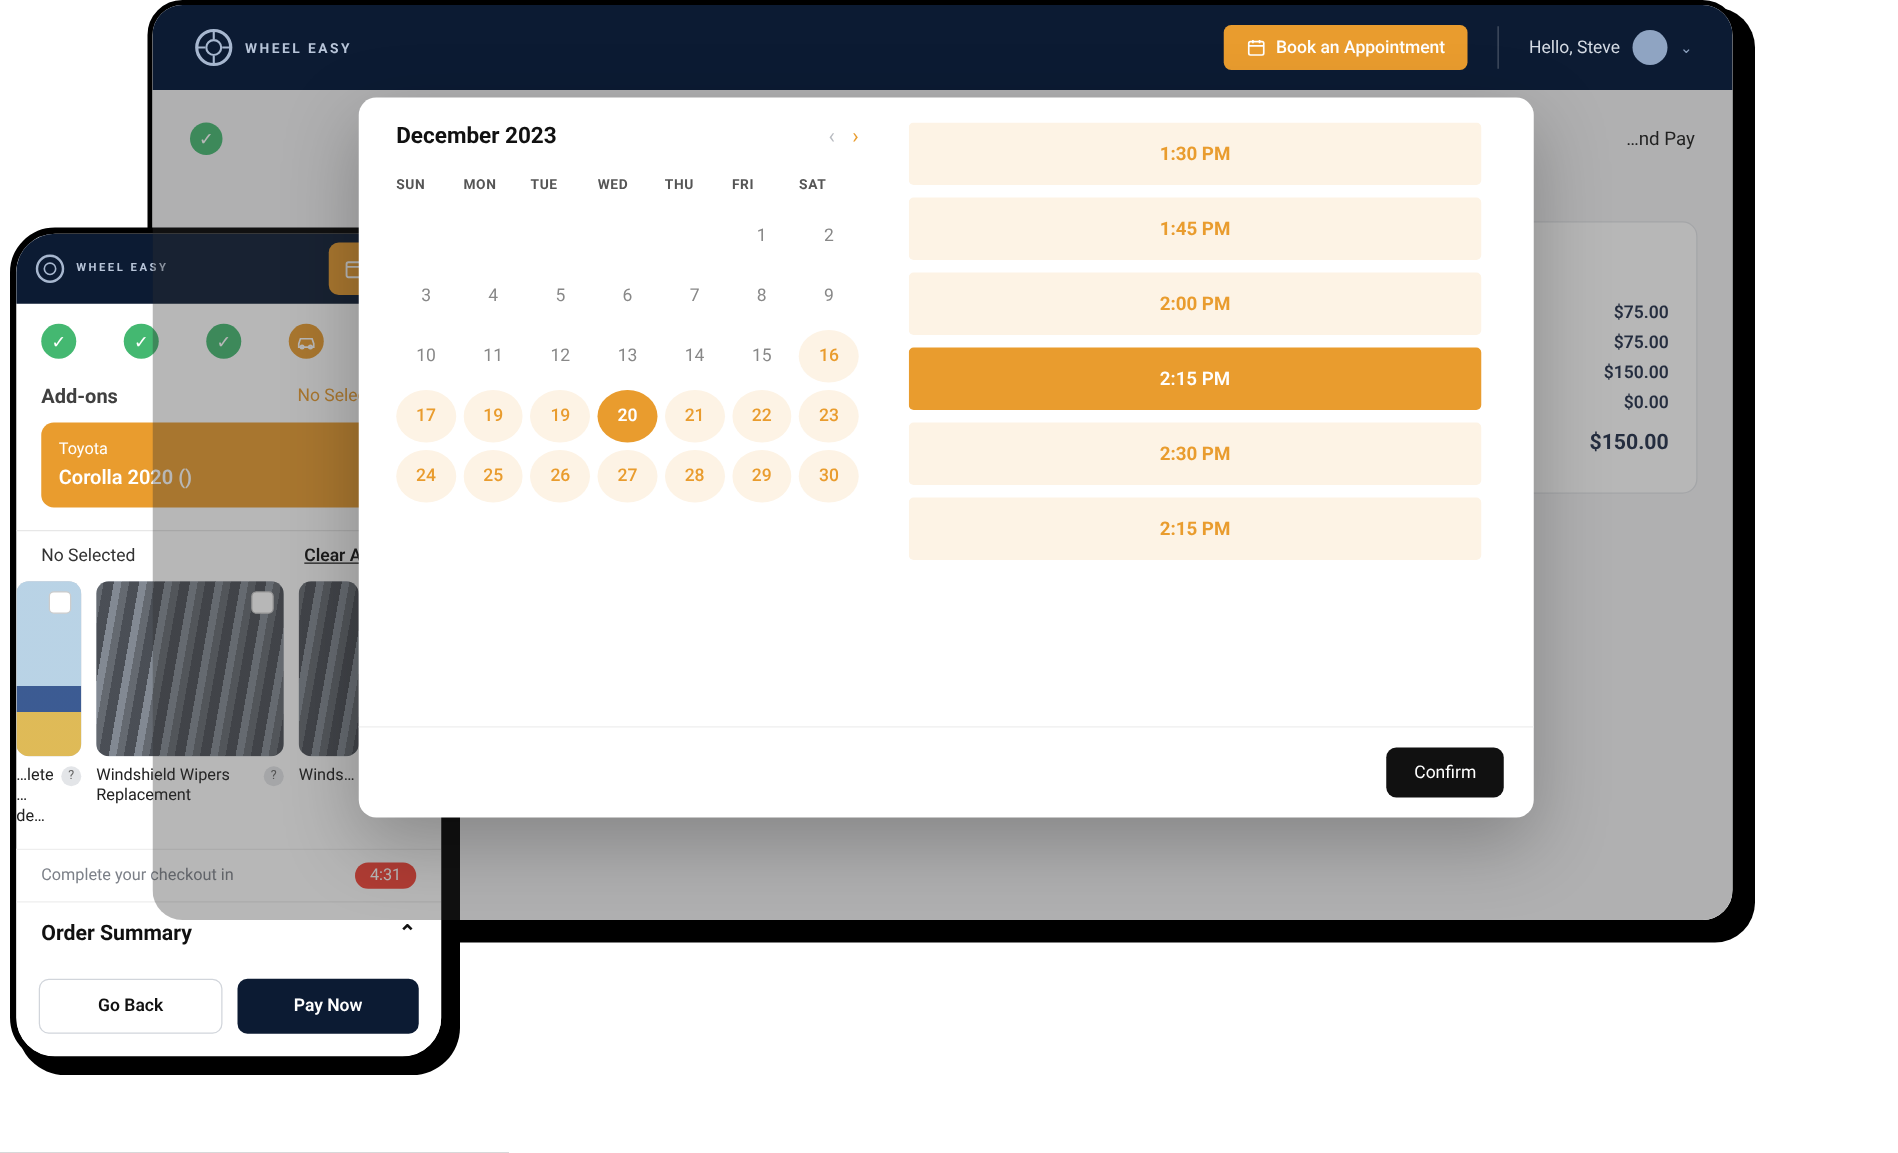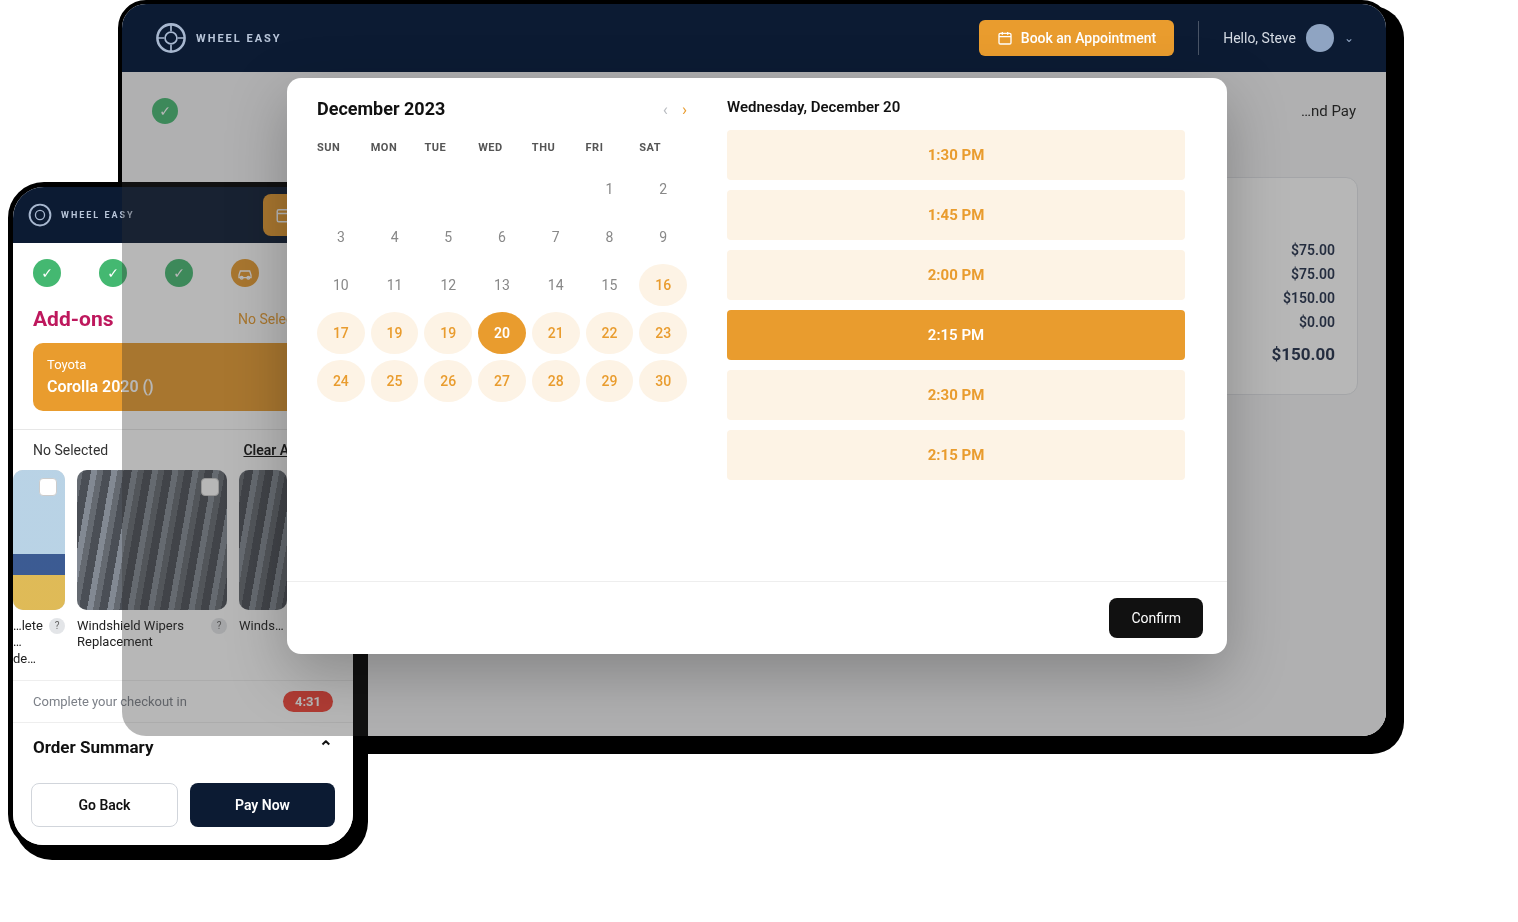--- a/index.html
+++ b/index.html
@@ -97,41 +97,41 @@
 .m-header .logo-text{font-size:9px}
 .m-header .logo svg{width:26px;height:26px}
 .m-spacer{flex:1}
 .step-dots{display:flex;gap:38px;padding:16px 20px;align-items:center}
 .dot{width:28px;height:28px;border-radius:50%;display:flex;align-items:center;justify-content:center;font-size:14px}
 .dot.done{background:var(--green);color:#fff}
 .dot.active{background:var(--orange);color:#fff}
 .mobile-body{flex:1;overflow:hidden;display:flex;flex-direction:column}
 .mobile-scroll{flex:1;overflow-y:auto}
 .section-head{display:flex;align-items:center;padding:4px 20px 12px 20px}
-.section-head h2{font-size:21px;font-weight:700;color:#be185d}
+.section-head h2{font-size:16px;font-weight:700;color:#404040}
 .section-head .right{margin-left:auto;color:var(--orange);font-size:14px;display:flex;align-items:center;gap:8px}
 .vehicle-card{margin:0 20px;background:var(--orange);border-radius:10px;padding:12px 14px;color:#fff;display:flex;align-items:center;gap:10px}
 .vehicle-info{flex:1;font-size:13px;line-height:1.5}
 .vehicle-info .model{font-size:16px;font-weight:600}
 .count-badge{background:#fff;color:#111;width:24px;height:24px;border-radius:6px;display:flex;align-items:center;justify-content:center;font-size:13px;font-weight:700}
 .divider{height:1px;background:#E7E7E7;margin:18px 0 12px 0}
 .addon-head{display:flex;align-items:center;padding:0 20px;font-size:14px}
 .addon-head .link{margin-left:auto;color:#111;font-weight:600;text-decoration:underline;cursor:pointer}
 .addon-scroll{display:flex;gap:12px;padding:12px 20px;overflow-x:hidden}
 .addon-card{flex:0 0 150px;position:relative}
 .addon-card:first-child{flex:0 0 52px;margin-left:-20px}
 .addon-card:last-child{flex:0 0 48px}
 .addon-img{width:100%;height:140px;background:#C3C8CF;border-radius:10px;position:relative;overflow:hidden}
 .addon-img::before{content:"";position:absolute;inset:0;background:repeating-linear-gradient(100deg,#5a5f66 0 6px,#3d4148 6px 14px,#7b828c 14px 20px);opacity:.9}
 .addon-img.jug::before{background:linear-gradient(#B8D4E8 0 60%,#2D4F8C 60% 75%,#E2B94A 75% 100%);}
 .chk{position:absolute;top:8px;right:8px;width:18px;height:18px;border-radius:4px;background:#fff;border:1px solid #ccc}
 .addon-title{font-size:13px;color:#222;margin-top:8px;display:flex;gap:6px;line-height:1.3}
 .help-ic{width:16px;height:16px;border-radius:50%;background:#E3E5E8;color:#666;font-size:10px;display:flex;align-items:center;justify-content:center;flex:0 0 16px}
 .timer-bar{display:flex;align-items:center;padding:10px 20px;font-size:13px;color:#7C8088;border-top:1px solid #EEE;background:#fff}
-.timer-pill{margin-left:auto;background:var(--red);color:#fff;padding:3px 12px;border-radius:999px;font-size:13px;font-weight:700}
+.timer-pill{margin-left:auto;background:var(--red);color:#fff;padding:3px 12px;border-radius:999px;font-size:13px;font-weight:400}
 .order-bar{display:flex;align-items:center;padding:14px 20px;font-size:17px;font-weight:700;color:#111;border-top:1px solid #EEE;background:#fff;cursor:pointer}
 .m-footer{display:flex;gap:12px;padding:12px 18px 18px 18px;background:#fff}
 .m-btn{flex:1;padding:13px 0;border-radius:8px;font-size:14px;font-weight:600;cursor:pointer}
 .m-btn.back{background:#fff;border:1px solid #D1D5DB;color:#111}
 .m-btn.pay{background:var(--navy);color:#fff;border:none}
 </style>
 </head>
 <body>
 
 <div class="desktop">
@@ -253,21 +253,20 @@
               <div class="day avail">24</div>
               <div class="day avail">25</div>
               <div class="day avail">26</div>
               <div class="day avail">27</div>
               <div class="day avail">28</div>
               <div class="day avail">29</div>
               <div class="day avail">30</div>
             </div>
         </div>
         <div class="time-side">
-          <div class="time-head">Wednesday, December 20</div>
           <div class="time-scroll" id="slot-list">
               <div class="slot">1:30 PM</div>
               <div class="slot">1:45 PM</div>
               <div class="slot">2:00 PM</div>
               <div class="slot selected">2:15 PM</div>
               <div class="slot">2:30 PM</div>
               <div class="slot">2:15 PM</div>
             </div>
         </div>
       </div>

